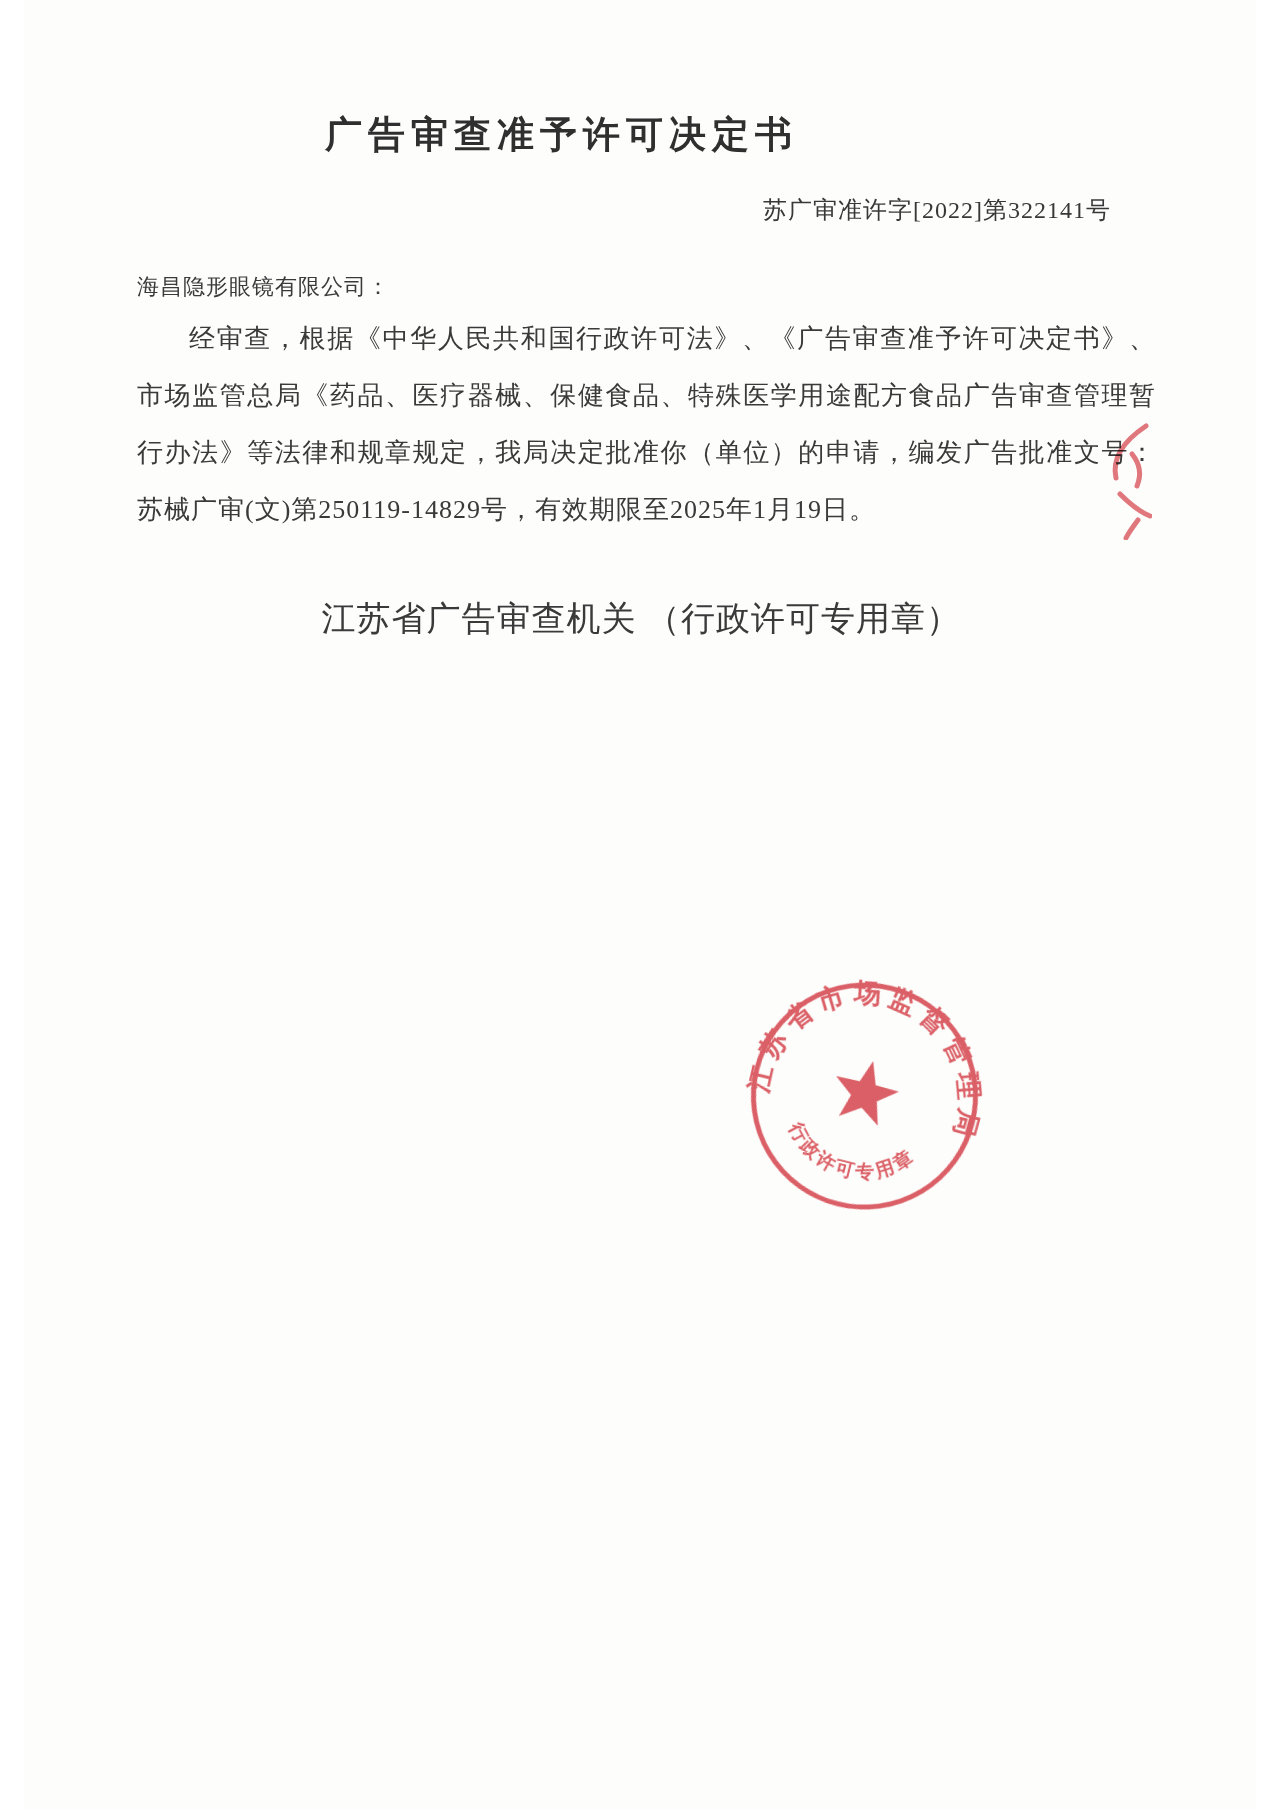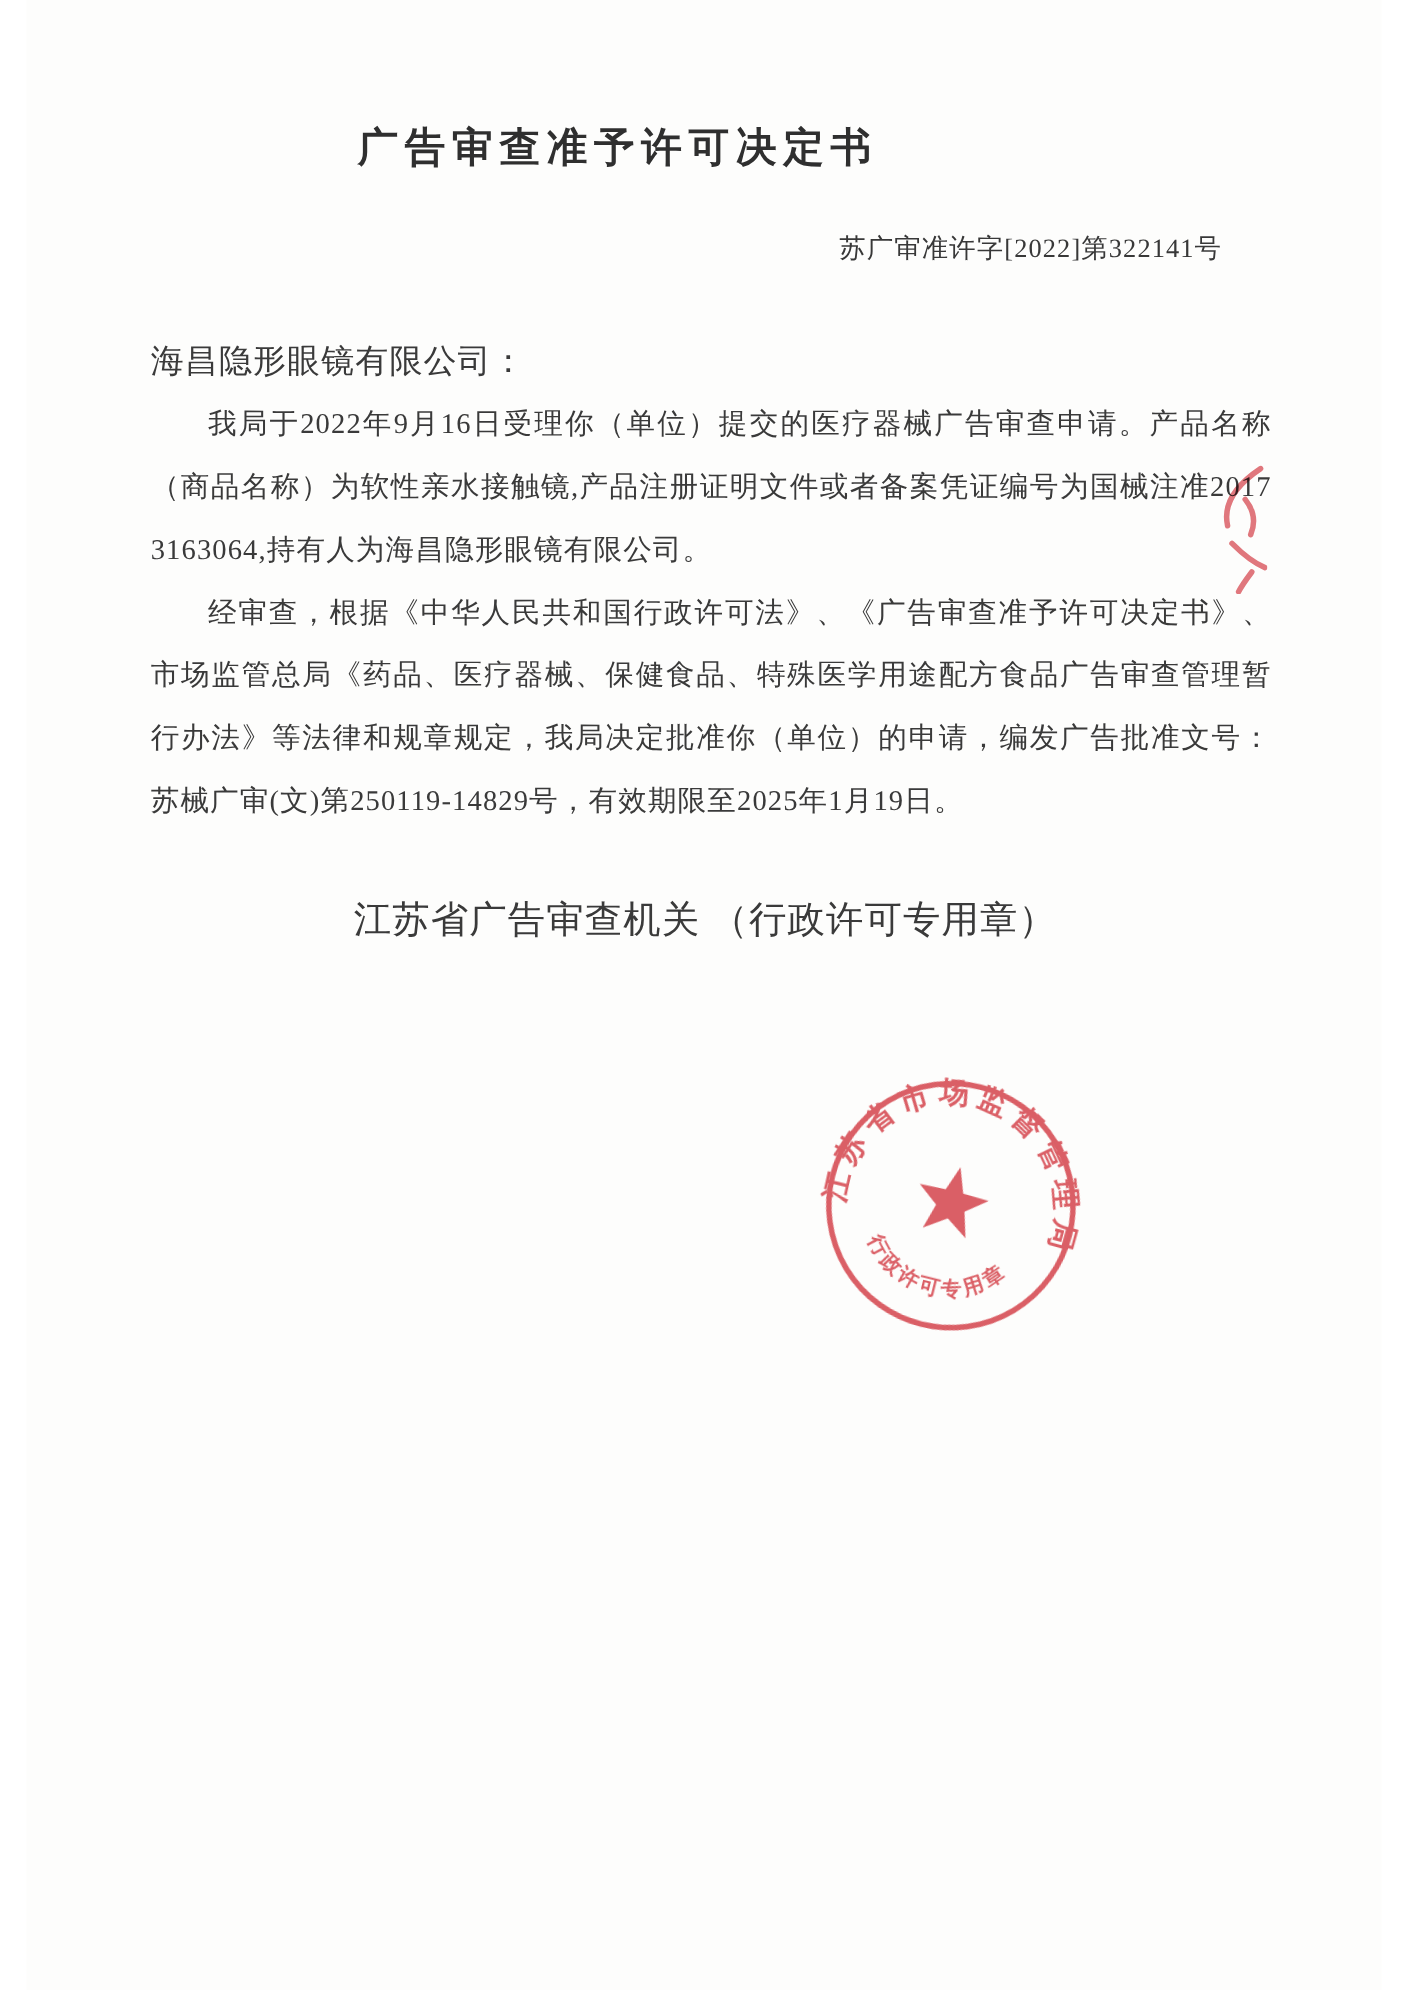--- a/index.html
+++ b/index.html
@@ -26,31 +26,31 @@
     left: -85px;                 
     margin: 0;
     text-align: center;
     font-size: 37px;
     font-weight: 600;
     letter-spacing: 6px;
     line-height: 1.25;
     color: #2f2f2f;
   }
   .doc-number {
-    margin-top: 52px;
+    margin-top: 36px;
     padding-right: 45px;
     text-align: right;
     font-size: 24px;
     letter-spacing: 1px;
     color: #383838;
   }
   .addressee {
-    margin-top: 66px;
+    margin-top: 46px;
     margin-bottom: 8px;
-    font-size: 30px;
+    font-size: 22px;
     letter-spacing: 1px;
   }
   .para {
     margin: 0;
     font-size: 26px;
     line-height: 57px;
     text-align: justify;
     text-indent: 2em;
     letter-spacing: 1px;
     word-break: break-all;
@@ -109,21 +109,20 @@
 
 <div class="page">
   <div class="content">
 
     <h1 class="doc-title">广告审查准予许可决定书</h1>
 
     <div class="doc-number">苏广审准许字[2022]第322141号</div>
 
     <div class="addressee">海昌隐形眼镜有限公司：</div>
 
-    <p class="para">我局于2022年9月16日受理你（单位）提交的医疗器械广告审查申请。产品名称（商品名称）为软性亲水接触镜,产品注册证明文件或者备案凭证编号为国械注准20173163064,持有人为海昌隐形眼镜有限公司。</p>
 
     <p class="para">经审查，根据《中华人民共和国行政许可法》、《广告审查准予许可决定书》、市场监管总局《药品、医疗器械、保健食品、特殊医学用途配方食品广告审查管理暂行办法》等法律和规章规定，我局决定批准你（单位）的申请，编发广告批准文号：苏械广审(文)第250119-14829号，有效期限至2025年1月19日。</p>
 
 
 
     <div class="sign-block">
       <div>江苏省广告审查机关 （行政许可专用章）</div>
     </div>
   </div>
 

